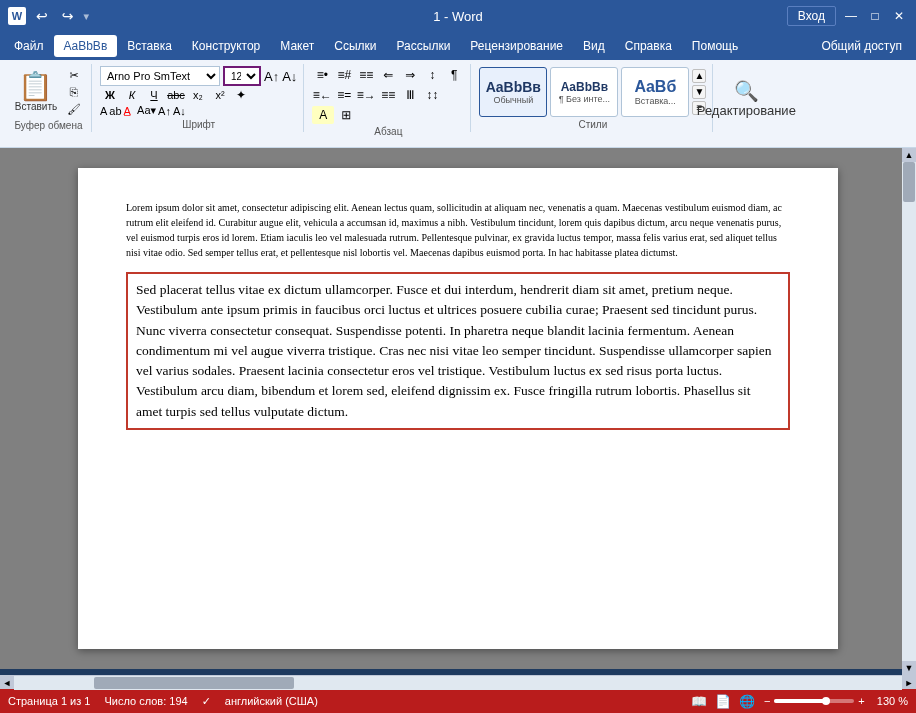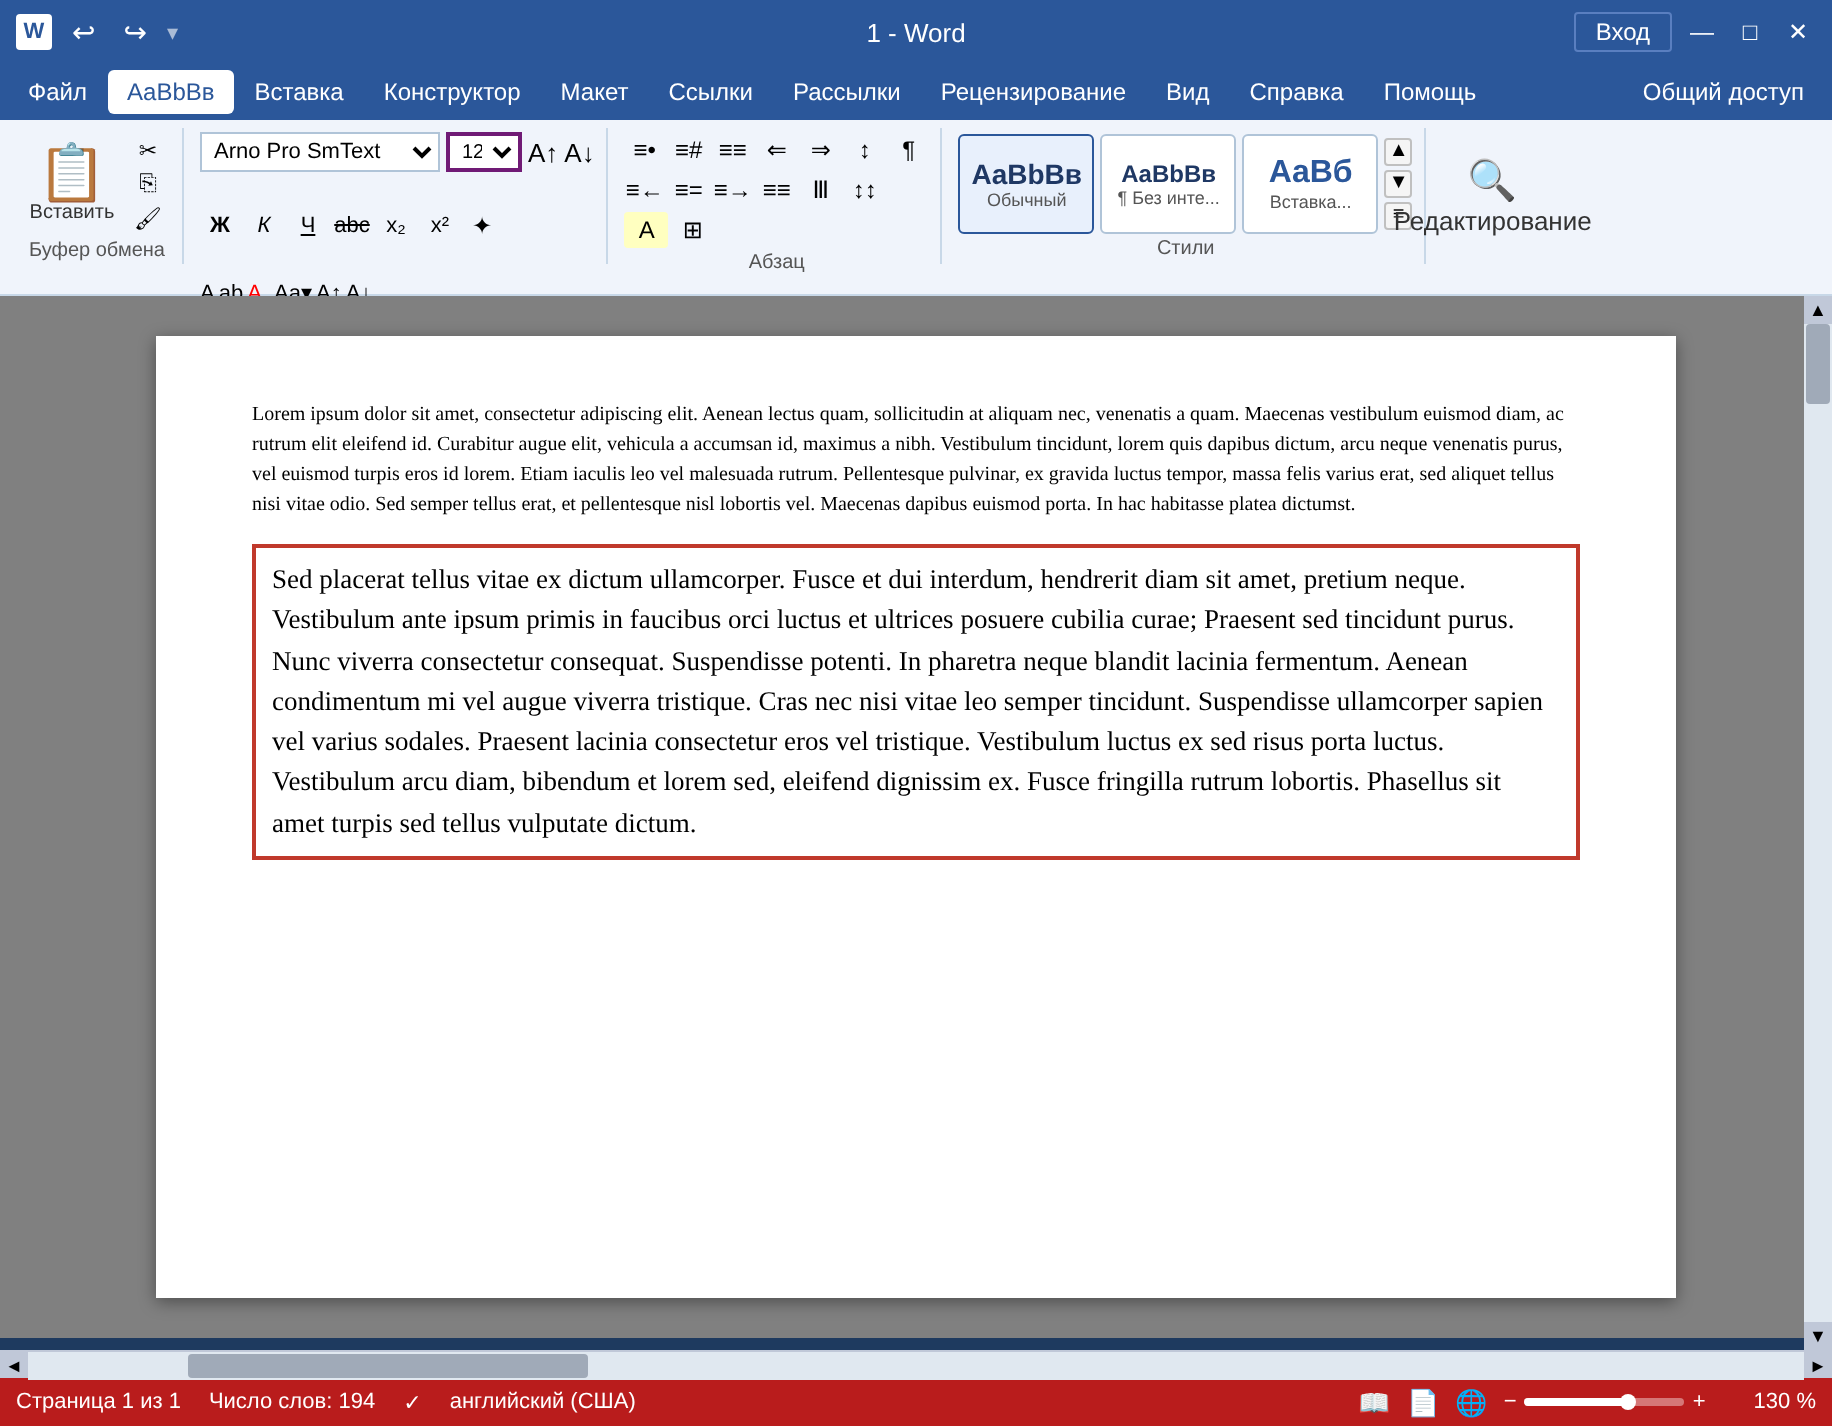--- a/index.html
+++ b/index.html
@@ -118,21 +118,21 @@
       width: 22px; height: 16px;
       font-size: 11px;
       cursor: pointer;
       display: flex; align-items: center; justify-content: center;
       border: 1px solid transparent;
       border-radius: 2px;
     }
 
     
     .font-controls {
-      display: flex; flex-direction: column; gap: 18px;
+      display: flex; flex-direction: column; gap: 0;
     }
     .font-row1 { display: flex; gap: 3px; align-items: center; }
     .font-select {
       border: 1px solid #b0c4d8; background: white; font-size: 11px;
       height: 20px; padding: 0 2px; width: 120px; cursor: pointer;
     }
     .size-select {
       border: 2px solid #701a75; background: white; font-size: 10px;
       height: 20px; padding: 0 2px; width: 38px; cursor: pointer;
     }
@@ -466,18 +466,18 @@
       <span style="cursor:pointer;font-size:13px;">📖</span>
       <span style="cursor:pointer;font-size:13px;">📄</span>
       <span style="cursor:pointer;font-size:13px;">🌐</span>
       <div class="zoom-bar">
         <span style="cursor:pointer;">−</span>
         <div class="zoom-slider">
           <div class="zoom-fill"></div>
           <div class="zoom-knob"></div>
         </div>
         <span style="cursor:pointer;">+</span>
-        <span style="cursor:pointer;margin-left:20px;">130 %</span>
+        <span style="cursor:pointer;margin-left:8px;">130 %</span>
       </div>
     </div>
   </div>
 
 </div>
 
 </body></html>

